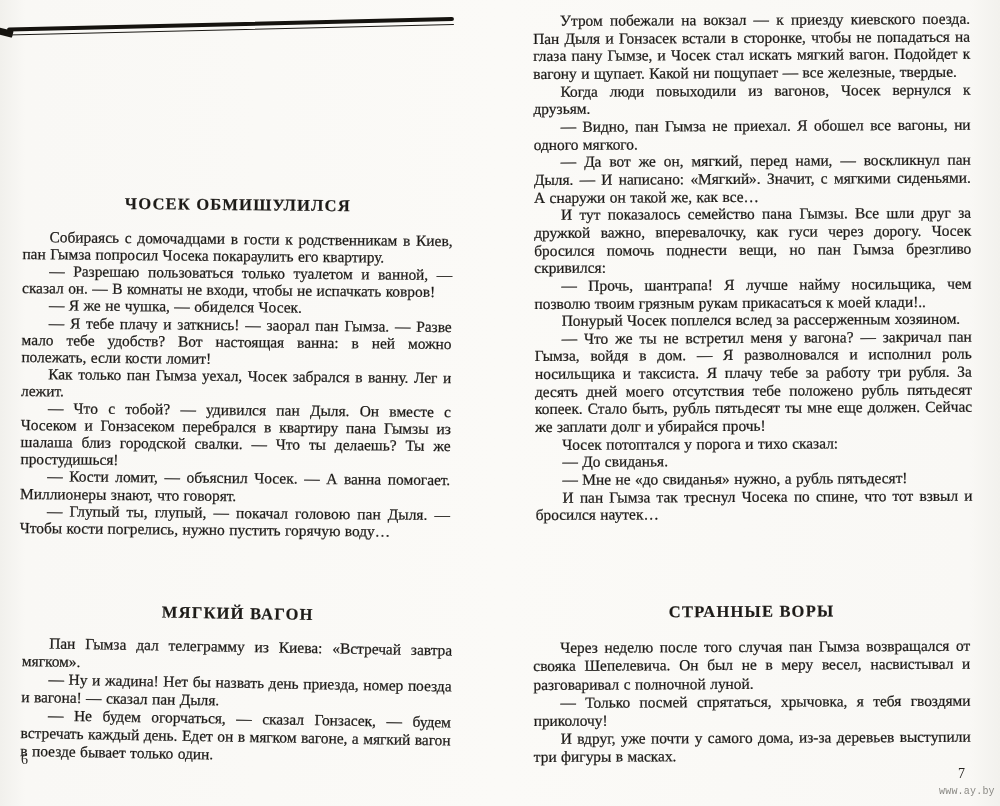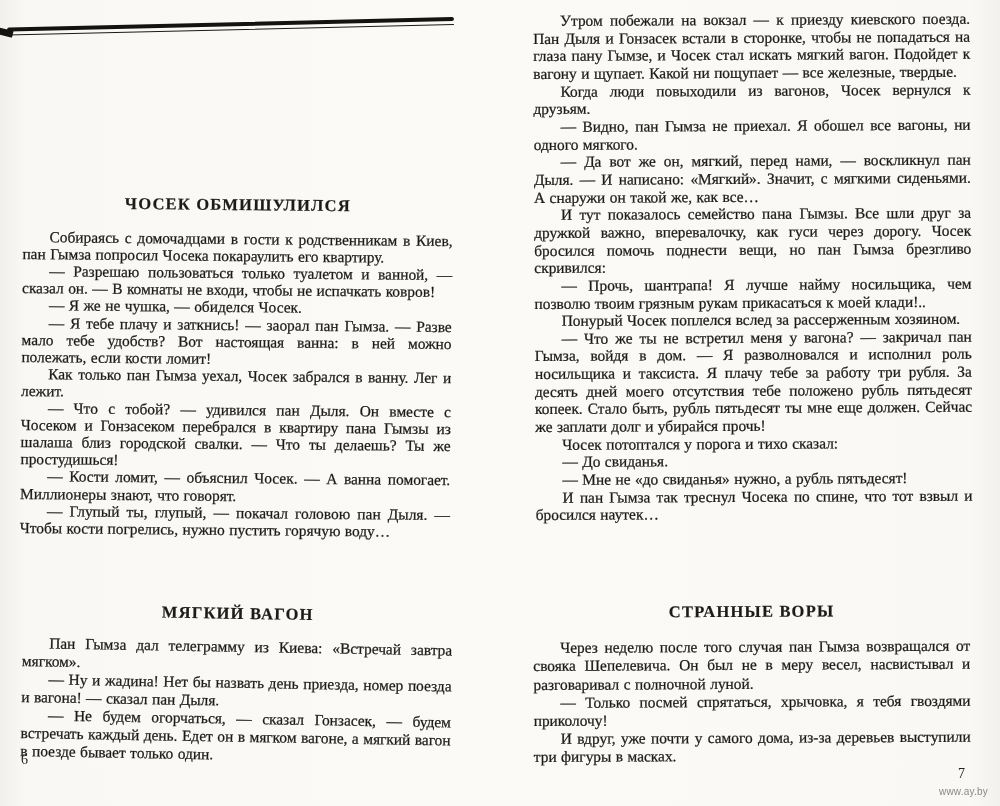--- a/index.html
+++ b/index.html
@@ -40,21 +40,21 @@
   #left-story-2{left:23px;top:601px;width:430px;line-height:18px;transform:rotate(1deg);transform-origin:0 0;}
   #left-story-2 .story-title{margin-bottom:15px;}
   #right-cont{left:533px;top:12px;width:437px;line-height:17.65px;transform:rotate(-.3deg);transform-origin:0 0;}
   #right-story-1{left:533px;top:604px;width:437px;line-height:18.2px;transform:rotate(-.3deg);transform-origin:0 0;}
   #right-story-1 .story-title{margin-bottom:17px;}
   .pagenum{position:absolute;font-size:14px;color:#24221f;}
   #pagenum-left{left:21px;top:752px;}
   #pagenum-right{left:958px;top:766px;}
   .watermark{
     position:absolute;left:939px;top:786px;
-    font-family:Liberation Sans, sans-serif;
+    font-family:Liberation Mono, monospace;
     font-size:10px;color:#8a8984;letter-spacing:0.2px;
   }
 </style>
 </head>
 <body>
 
 <div class="scan">
 
   <div class="gutter-mark"></div>
   <div class="header-rule">

